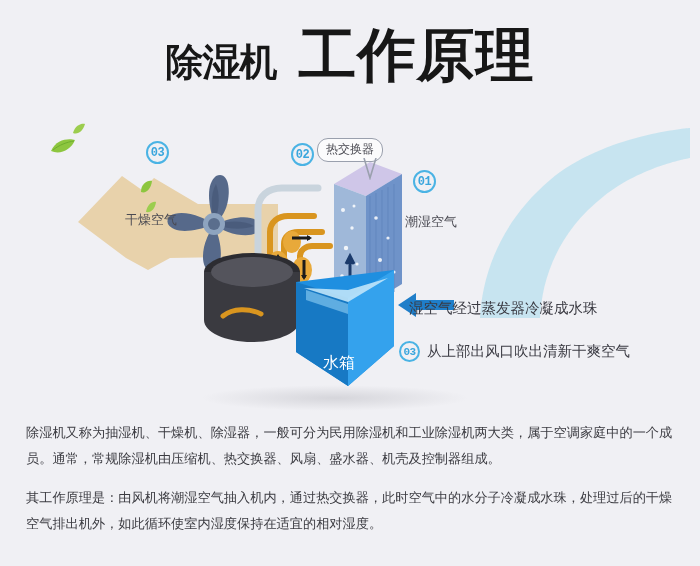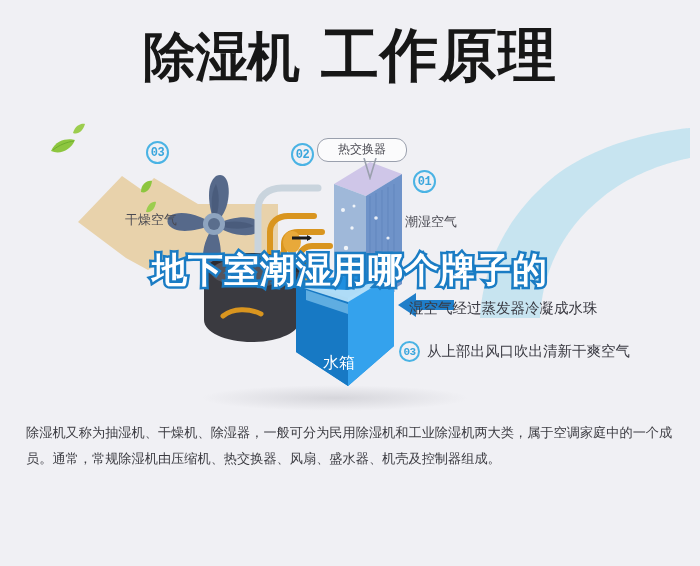--- a/index.html
+++ b/index.html
@@ -11,21 +11,21 @@
     overflow:hidden;
   }
 
   
   #page-title{
     position:absolute; left:0; top:26px; width:700px;
     text-align:center; white-space:nowrap;
     color:#171717; line-height:1;
   }
   #page-title .t-a{
-    font-size:53px; font-weight:bold; letter-spacing:-1px;
+    font-size:38px; font-weight:bold; letter-spacing:-1px;
     vertical-align:baseline;
   }
   #page-title .t-b{
     font-size:58px; font-weight:bold; letter-spacing:1px;
     margin-left:22px; vertical-align:baseline;
   }
 
   
   #illustration{
     position:absolute; left:0; top:110px; width:700px; height:300px;
@@ -60,21 +60,21 @@
   }
   #label-humid{ left:405px; top:103px; }
   #label-dry{   left:125px; top:101px; }
   #label-tank{  left:323px; top:243px; color:#ffffff; font-size:16px; font-weight:normal; }
 
   
   .callout{
     position:absolute; left:317px; top:28px;
     border:1.6px solid #9aa0ad; border-radius:11px;
     background:rgba(255,255,255,.75);
-    padding:2px 20px 3px; font-size:12px; color:#4a4a52; white-space:nowrap;
+    padding:2px 8px 3px; font-size:12px; color:#4a4a52; white-space:nowrap;
   }
   .callout-tail{
     position:absolute; left:362px; top:48px; width:16px; height:22px;
   }
 
   
   .fan{ position:absolute; left:158px; top:58px; width:112px; height:112px; }
   .coil-box{ position:absolute; left:248px; top:60px; width:96px; height:136px; }
   .hx{ position:absolute; left:330px; top:50px; width:74px; height:148px; }
   .compressor{ position:absolute; left:193px; top:140px; width:118px; height:110px; }
@@ -266,24 +266,24 @@
   <div class="badge" id="badge-01">01</div>
   <div class="badge" id="badge-02">02</div>
   <div class="badge" id="badge-03">03</div>
 
   <div class="diag-label" id="label-humid">潮湿空气</div>
   <div class="diag-label" id="label-dry">干燥空气</div>
   <div class="diag-label" id="label-tank">水箱</div>
 </div>
 
 <div id="overlay-headline">
-  <span>地下室潮湿用哪个牌子的</span>
 </div>
 
 <div class="step-note" id="note-02">湿空气经过蒸发器冷凝成水珠</div>
 <div class="step-note" id="note-03">
   <span class="badge">03</span>
   <span>从上部出风口吹出清新干爽空气</span>
 </div>
 
 <div id="body-copy">
   <p>除湿机又称为抽湿机、干燥机、除湿器，一般可分为民用除湿机和工业除湿机两大类，属于空调家庭中的一个成员。通常，常规除湿机由压缩机、热交换器、风扇、盛水器、机壳及控制器组成。</p>
+  <p>其工作原理是：由风机将潮湿空气抽入机内，通过热交换器，此时空气中的水分子冷凝成水珠，处理过后的干燥空气排出机外，如此循环使室内湿度保持在适宜的相对湿度。</p>
 </div>
 
 </body></html>

